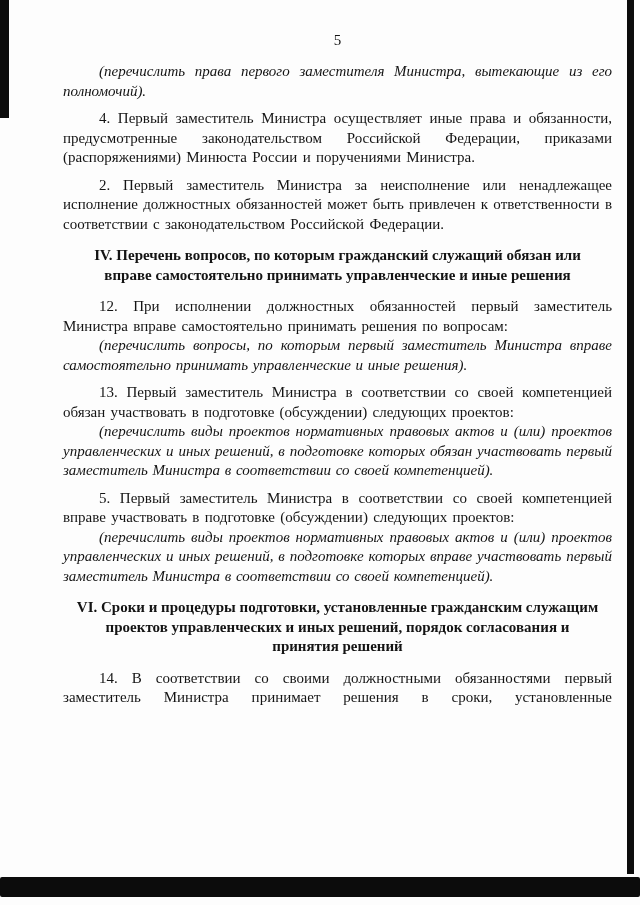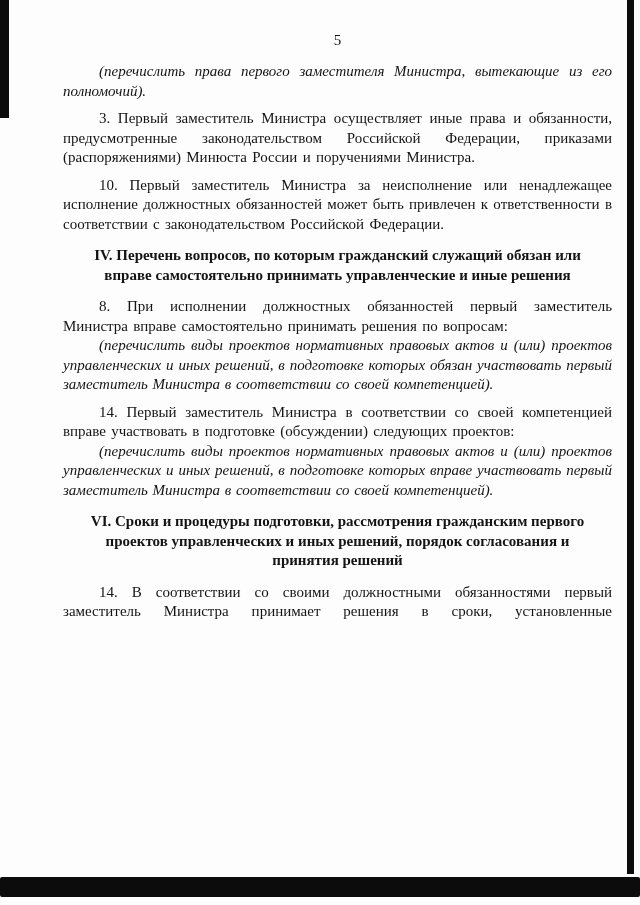--- a/index.html
+++ b/index.html
@@ -83,24 +83,26 @@
 <div class="page">
 
   <div class="scan-edge-left"></div>
   <div class="scan-edge-right"></div>
   <div class="scan-bottom-bar"></div>
 
   <div class="page-number">5</div>
 
   <div class="content">
     <div class="note">(перечислить права первого заместителя Министра, вытекающие из его полномочий).</div>
-    <div class="para">3. Первый заместитель Министра осуществляет иные права и обязанности, предусмотренные законодательством Российской Федерации, приказами (распоряжениями) Минюста России и поручениями Министра.</div>
-    <div class="para">10. Первый заместитель Министра за неисполнение или ненадлежащее исполнение должностных обязанностей может быть привлечен к ответственности в соответствии с законодательством Российской Федерации.</div>
+    <div class="para">4. Первый заместитель Министра осуществляет иные права и обязанности, предусмотренные законодательством Российской Федерации, приказами (распоряжениями) Минюста России и поручениями Министра.</div>
+    <div class="para">2. Первый заместитель Министра за неисполнение или ненадлежащее исполнение должностных обязанностей может быть привлечен к ответственности в соответствии с законодательством Российской Федерации.</div>
     <div class="heading">IV. Перечень вопросов, по которым гражданский служащий обязан или вправе самостоятельно принимать управленческие и иные решения</div>
-    <div class="para">8. При исполнении должностных обязанностей первый заместитель Министра вправе самостоятельно принимать решения по вопросам:</div>
+    <div class="para">12. При исполнении должностных обязанностей первый заместитель Министра вправе самостоятельно принимать решения по вопросам:</div>
+    <div class="note">(перечислить вопросы, по которым первый заместитель Министра вправе самостоятельно принимать управленческие и иные решения).</div>
+    <div class="para">13. Первый заместитель Министра в соответствии со своей компетенцией обязан участвовать в подготовке (обсуждении) следующих проектов:</div>
     <div class="note">(перечислить виды проектов нормативных правовых актов и (или) проектов управленческих и иных решений, в подготовке которых обязан участвовать первый заместитель Министра в соответствии со своей компетенцией).</div>
-    <div class="para">14. Первый заместитель Министра в соответствии со своей компетенцией вправе участвовать в подготовке (обсуждении) следующих проектов:</div>
+    <div class="para">5. Первый заместитель Министра в соответствии со своей компетенцией вправе участвовать в подготовке (обсуждении) следующих проектов:</div>
     <div class="note">(перечислить виды проектов нормативных правовых актов и (или) проектов управленческих и иных решений, в подготовке которых вправе участвовать первый заместитель Министра в соответствии со своей компетенцией).</div>
-    <div class="heading">VI. Сроки и процедуры подготовки, рассмотрения гражданским первого проектов управленческих и иных решений, порядок согласования и принятия решений</div>
+    <div class="heading">VI. Сроки и процедуры подготовки, установленные гражданским служащим проектов управленческих и иных решений, порядок согласования и принятия решений</div>
     <div class="para justify-last">14. В соответствии со своими должностными обязанностями первый заместитель Министра принимает решения в сроки, установленные</div>
   </div>
 
 </div>
 
 </body></html>

